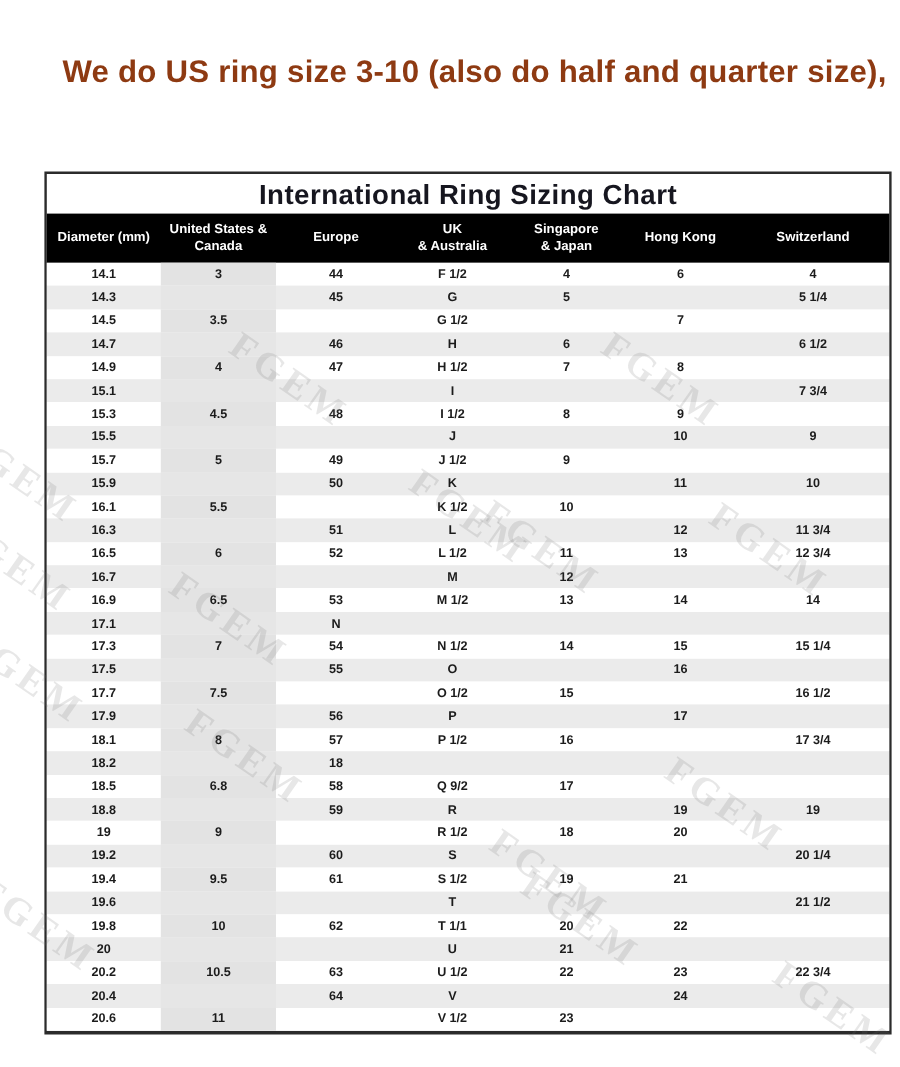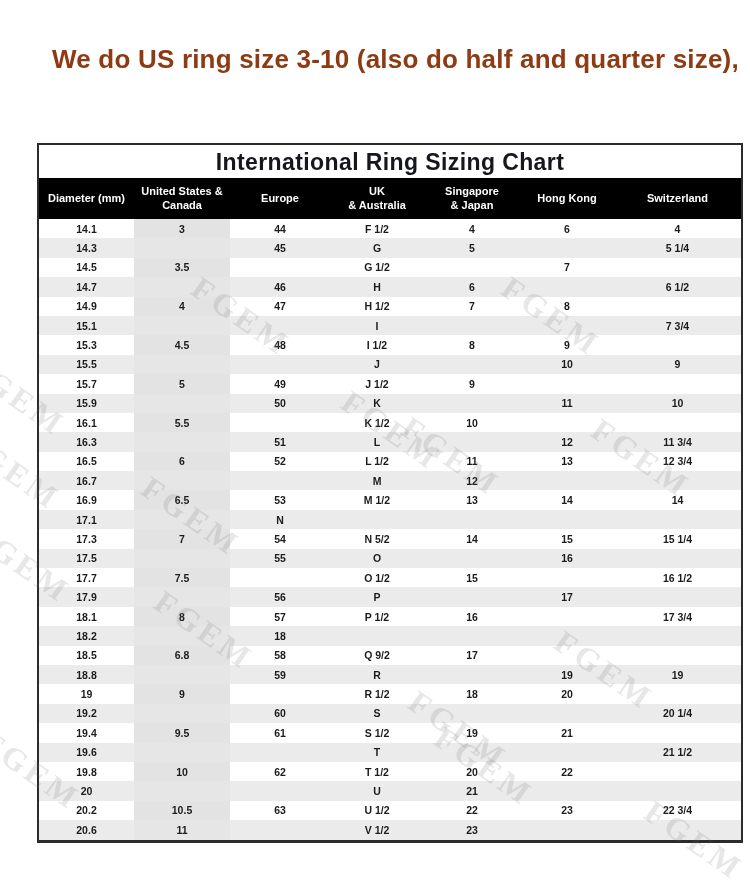--- a/index.html
+++ b/index.html
@@ -198,21 +198,21 @@
         <div class="cell">N</div>
         <div class="cell"></div>
         <div class="cell"></div>
         <div class="cell"></div>
         <div class="cell"></div>
       </div>
       <div class="row">
         <div class="cell">17.3</div>
         <div class="cell cell-us">7</div>
         <div class="cell">54</div>
-        <div class="cell">N 5/2</div>
+        <div class="cell">N 1/2</div>
         <div class="cell">14</div>
         <div class="cell">15</div>
         <div class="cell">15 1/4</div>
       </div>
       <div class="row">
         <div class="cell">17.5</div>
         <div class="cell cell-us"></div>
         <div class="cell">55</div>
         <div class="cell">O</div>
         <div class="cell"></div>
@@ -306,21 +306,21 @@
         <div class="cell"></div>
         <div class="cell">T</div>
         <div class="cell"></div>
         <div class="cell"></div>
         <div class="cell">21 1/2</div>
       </div>
       <div class="row">
         <div class="cell">19.8</div>
         <div class="cell cell-us">10</div>
         <div class="cell">62</div>
-        <div class="cell">T 1/2</div>
+        <div class="cell">T 1/1</div>
         <div class="cell">20</div>
         <div class="cell">22</div>
         <div class="cell"></div>
       </div>
       <div class="row">
         <div class="cell">20</div>
         <div class="cell cell-us"></div>
         <div class="cell"></div>
         <div class="cell">U</div>
         <div class="cell">21</div>
@@ -328,20 +328,29 @@
         <div class="cell"></div>
       </div>
       <div class="row">
         <div class="cell">20.2</div>
         <div class="cell cell-us">10.5</div>
         <div class="cell">63</div>
         <div class="cell">U 1/2</div>
         <div class="cell">22</div>
         <div class="cell">23</div>
         <div class="cell">22 3/4</div>
+      </div>
+      <div class="row">
+        <div class="cell">20.4</div>
+        <div class="cell cell-us"></div>
+        <div class="cell">64</div>
+        <div class="cell">V</div>
+        <div class="cell"></div>
+        <div class="cell">24</div>
+        <div class="cell"></div>
       </div>
       <div class="row">
         <div class="cell">20.6</div>
         <div class="cell cell-us">11</div>
         <div class="cell"></div>
         <div class="cell">V 1/2</div>
         <div class="cell">23</div>
         <div class="cell"></div>
         <div class="cell"></div>
       </div>

